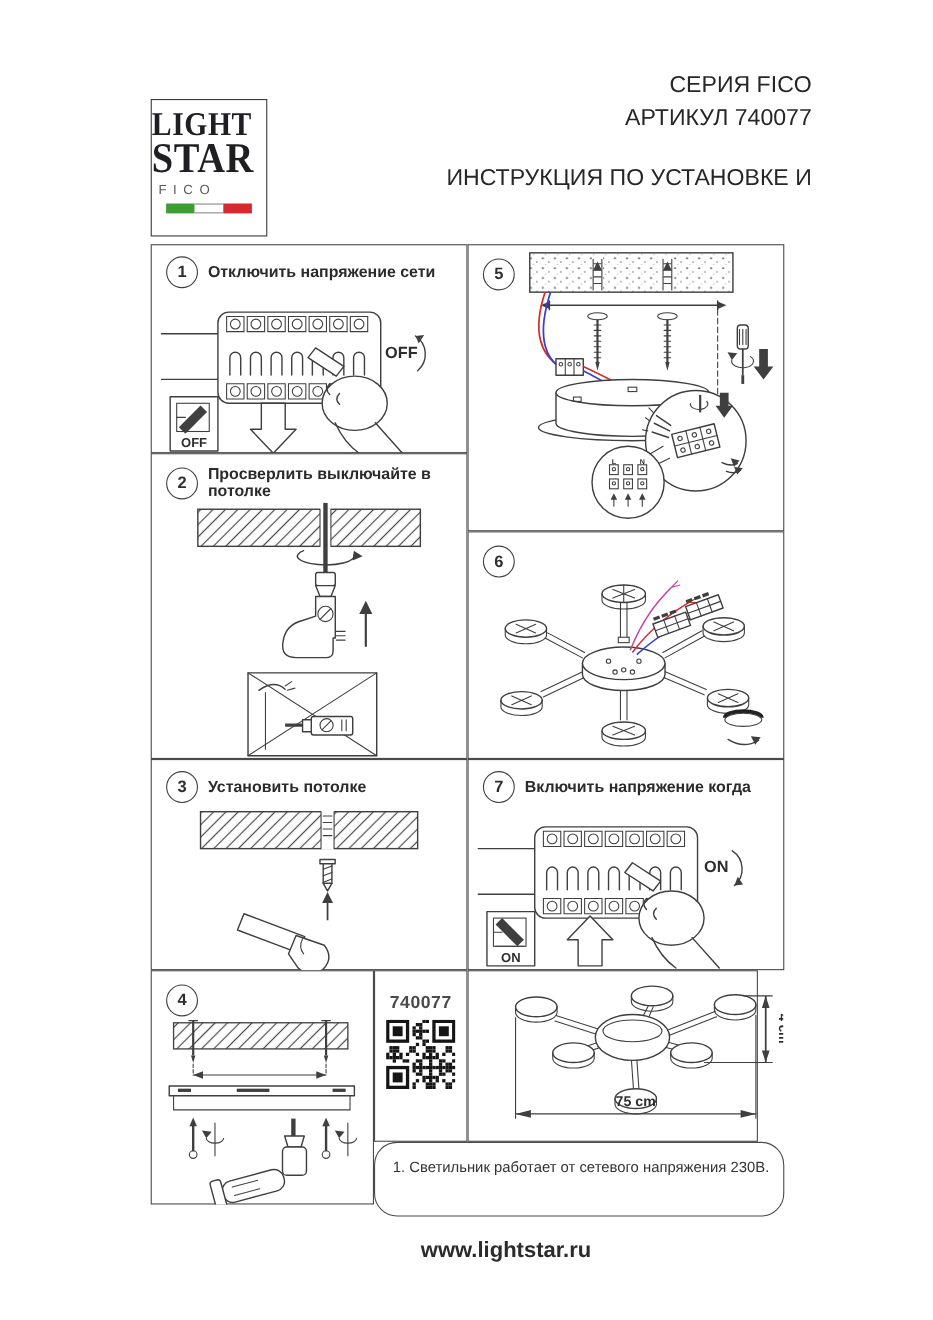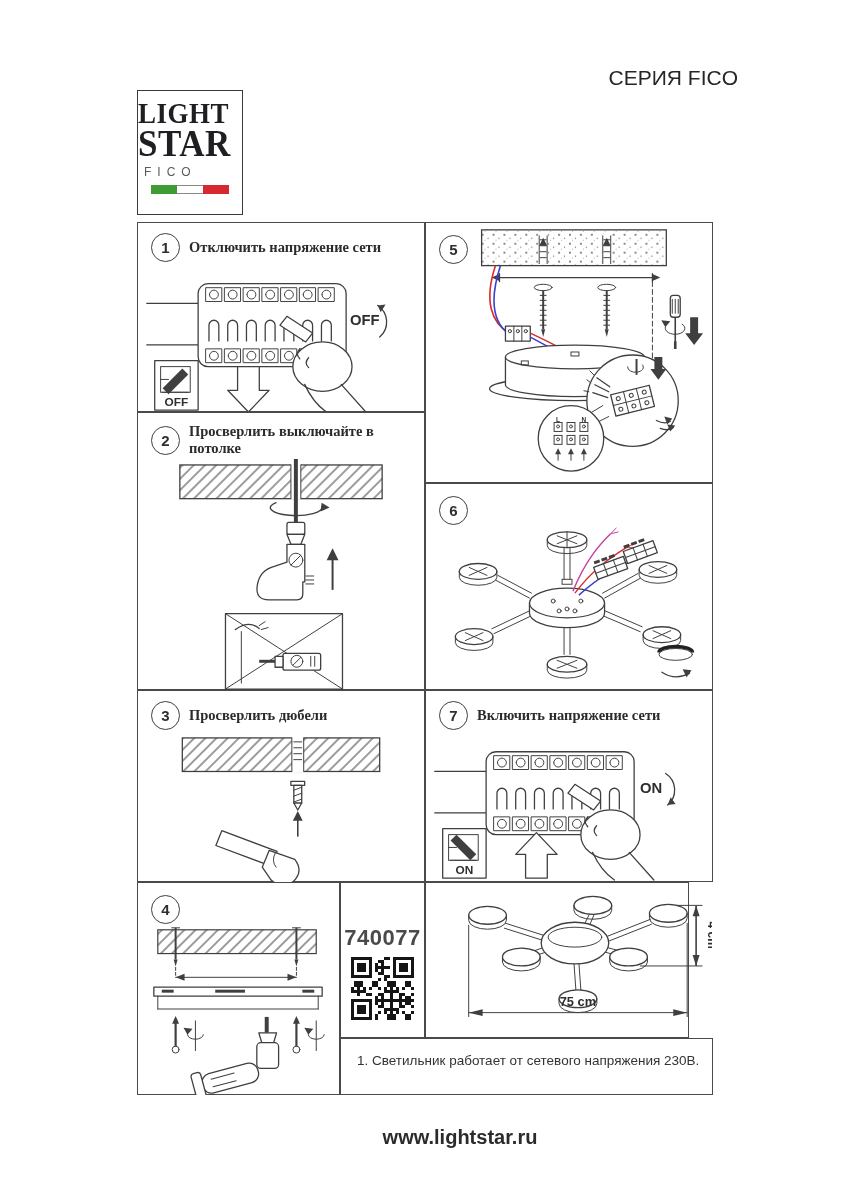--- a/index.html
+++ b/index.html
@@ -25,53 +25,55 @@
   .cell{position:absolute;background:#fff;border:1px solid #4a4a4a;box-sizing:border-box;}
   #c1{left:0;top:0;width:288px;height:190px;}
   #c2{left:0;top:190px;width:288px;height:278px;}
   #c3{left:0;top:468px;width:288px;height:192px;}
   #c4{left:0;top:660px;width:203px;height:213px;}
   #c5{left:288px;top:0;width:288px;height:261px;}
   #c6{left:288px;top:261px;width:288px;height:207px;}
   #c7{left:288px;top:468px;width:288px;height:192px;}
   #c8{left:203px;top:660px;width:85px;height:156px;}
   #c9{left:288px;top:660px;width:264px;height:156px;}
-  #c10{left:203px;top:816px;width:373px;height:57px;}
+  #c10{left:203px;top:816px;width:373px;height:68px;border-radius:21px;}
   .step-head{display:flex;align-items:center;gap:9px;padding:10px 0 2px 13px;}
   .numc{width:27px;height:27px;border:1.4px solid #3f3f3f;border-radius:50%;display:flex;align-items:center;justify-content:center;font-size:15px;font-weight:bold;flex:0 0 auto;background:#fff;}
-  .slabel{font-size:14.5px;font-weight:bold;color:#2b2b2b;font-family:Liberation Serif, serif;}
+  .slabel{font-size:14.5px;font-weight:bold;color:#2b2b2b;}
   .numc.float{position:absolute;left:13px;top:12px;z-index:5;}
   svg{display:block;}
   .ln{stroke:#3f3f3f;fill:none;stroke-width:1.3;stroke-linecap:round;stroke-linejoin:round;}
   .lt{stroke:#3f3f3f;fill:none;stroke-width:1;stroke-linecap:round;}
   .wh{fill:#fff;stroke:#3f3f3f;stroke-width:1.3;stroke-linejoin:round;}
   .fl{fill:#3f3f3f;stroke:none;}
   .svgt{font-family:"Liberation Sans",sans-serif;font-weight:bold;fill:#2e2e2e;}
   
-  .qrlabel{text-align:center;font-size:22px;font-weight:bold;color:#4a4a4a;margin-top:42px;letter-spacing:.5px;}
+  .qrlabel{text-align:center;font-size:16px;font-weight:bold;color:#4a4a4a;margin-top:20px;letter-spacing:.5px;}
   .qrwrap{display:flex;justify-content:center;margin-top:6px;}
   .notes{padding:12px 0 0 16px;font-size:13.5px;color:#333;line-height:20px;}
   .footer{left:0;top:1126px;width:848px;text-align:center;font-size:20px;font-weight:bold;color:#2b2b2b;padding-left:36px;}
 </style>
 </head>
 <body>
 
 <div class="abs logo-box">
   <div class="logo-l1">LIGHT</div>
   <div class="logo-l2">STAR</div>
   <div class="logo-l3">FICO</div>
   <div class="flag">
       <div class="g"></div>
       <div class="w"></div>
       <div class="r"></div>
     </div>
 </div>
 
 <div class="abs titleblock">
   <div class="t1">СЕРИЯ FICO</div>
+  <div class="t2">АРТИКУЛ 740077</div>
+  <div class="t3">ИНСТРУКЦИЯ ПО УСТАНОВКЕ И</div>
 </div>
 
 <div class="abs grid">
 
   <div class="cell" id="c1">
     <div class="step-head">
       <div class="numc">1</div>
       <div class="slabel">Отключить напряжение сети</div>
     </div>
     <svg width="286" height="148" viewBox="0 0 288 150">
@@ -145,21 +147,21 @@
         <path d="M122 204 H138" stroke="#3f3f3f" stroke-width="3"></path>
         <circle class="lt" cx="160" cy="204" r="6" fill="none"></circle>
         <path class="lt" d="M156 208 L164 200 M174 199 v10 M178 199 v10"></path>
       </g>
     </svg>
   </div>
 
   <div class="cell" id="c3">
     <div class="step-head">
       <div class="numc">3</div>
-      <div class="slabel">Просверлить дюбели</div>
+      <div class="slabel">Установить потолке</div>
     </div>
     <svg width="286" height="150" viewBox="0 0 288 152">
       <defs>
         <pattern id="hb" width="8" height="8" patternUnits="userSpaceOnUse" patternTransform="rotate(-45)">
           <line x1="0" y1="4" x2="8" y2="4" stroke="#4a4a4a" stroke-width="1.1"></line>
         </pattern>
       </defs>
       <g>
         <rect x="44" y="6" width="200" height="34" fill="url(#hb)" stroke="#3f3f3f" stroke-width="1.3"></rect>
         <rect x="155" y="5" width="12" height="36" fill="#fff"></rect>
@@ -431,21 +433,21 @@
         <ellipse class="lt" cx="252" cy="134" rx="17" ry="6" fill="none"></ellipse>
         <path class="ln" d="M238 152 q14 9 28 1"></path>
         <polygon class="fl" points="268,150 259,149 263,157"></polygon>
       </g>
     </svg>
   </div>
 
   <div class="cell" id="c7">
     <div class="step-head">
       <div class="numc">7</div>
-      <div class="slabel">Включить напряжение сети</div>
+      <div class="slabel">Включить напряжение когда</div>
     </div>
     <svg width="286" height="150" viewBox="0 0 288 152">
       <g>
         <path class="ln" d="M8 40 H60 M8 82 H60"></path>
         <rect class="wh" x="60" y="20" width="150" height="84" rx="10"></rect>
         <path class="lt" d="M68 24 h16 v14 h-16 z M87 24 h16 v14 h-16 z M106 24 h16 v14 h-16 z M125 24 h16 v14 h-16 z M144 24 h16 v14 h-16 z M163 24 h16 v14 h-16 z M182 24 h16 v14 h-16 z"></path>
         <path class="lt" d="M68 86 h16 v14 h-16 z M87 86 h16 v14 h-16 z M106 86 h16 v14 h-16 z M125 86 h16 v14 h-16 z M144 86 h16 v14 h-16 z M163 86 h16 v14 h-16 z M182 86 h16 v14 h-16 z"></path>
         <path class="lt" d="M71.5 31 a4.5 4.5 0 1 0 9 0 a4.5 4.5 0 1 0 -9 0 M90.5 31 a4.5 4.5 0 1 0 9 0 a4.5 4.5 0 1 0 -9 0 M109.5 31 a4.5 4.5 0 1 0 9 0 a4.5 4.5 0 1 0 -9 0 M128.5 31 a4.5 4.5 0 1 0 9 0 a4.5 4.5 0 1 0 -9 0 M147.5 31 a4.5 4.5 0 1 0 9 0 a4.5 4.5 0 1 0 -9 0 M166.5 31 a4.5 4.5 0 1 0 9 0 a4.5 4.5 0 1 0 -9 0 M185.5 31 a4.5 4.5 0 1 0 9 0 a4.5 4.5 0 1 0 -9 0"></path>
         <path class="lt" d="M71.5 93 a4.5 4.5 0 1 0 9 0 a4.5 4.5 0 1 0 -9 0 M90.5 93 a4.5 4.5 0 1 0 9 0 a4.5 4.5 0 1 0 -9 0 M109.5 93 a4.5 4.5 0 1 0 9 0 a4.5 4.5 0 1 0 -9 0 M128.5 93 a4.5 4.5 0 1 0 9 0 a4.5 4.5 0 1 0 -9 0 M147.5 93 a4.5 4.5 0 1 0 9 0 a4.5 4.5 0 1 0 -9 0 M166.5 93 a4.5 4.5 0 1 0 9 0 a4.5 4.5 0 1 0 -9 0 M185.5 93 a4.5 4.5 0 1 0 9 0 a4.5 4.5 0 1 0 -9 0"></path>
         <path class="ln" d="M71 78 V62 A5 5 0 0 1 81 62 V78 M90 78 V62 A5 5 0 0 1 100 62 V78 M109 78 V62 A5 5 0 0 1 119 62 V78 M128 78 V62 A5 5 0 0 1 138 62 V78 M147 78 V62 A5 5 0 0 1 157 62 V78 M166 78 V62 A5 5 0 0 1 176 62 V78 M185 78 V62 A5 5 0 0 1 195 62 V78"></path>

